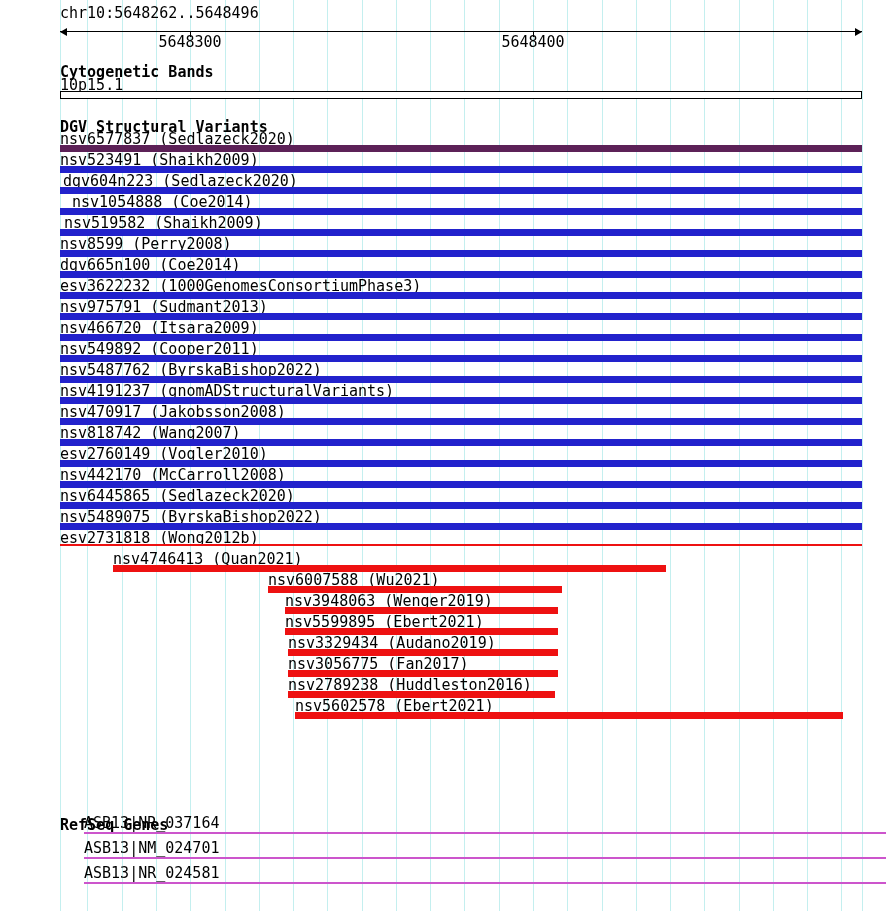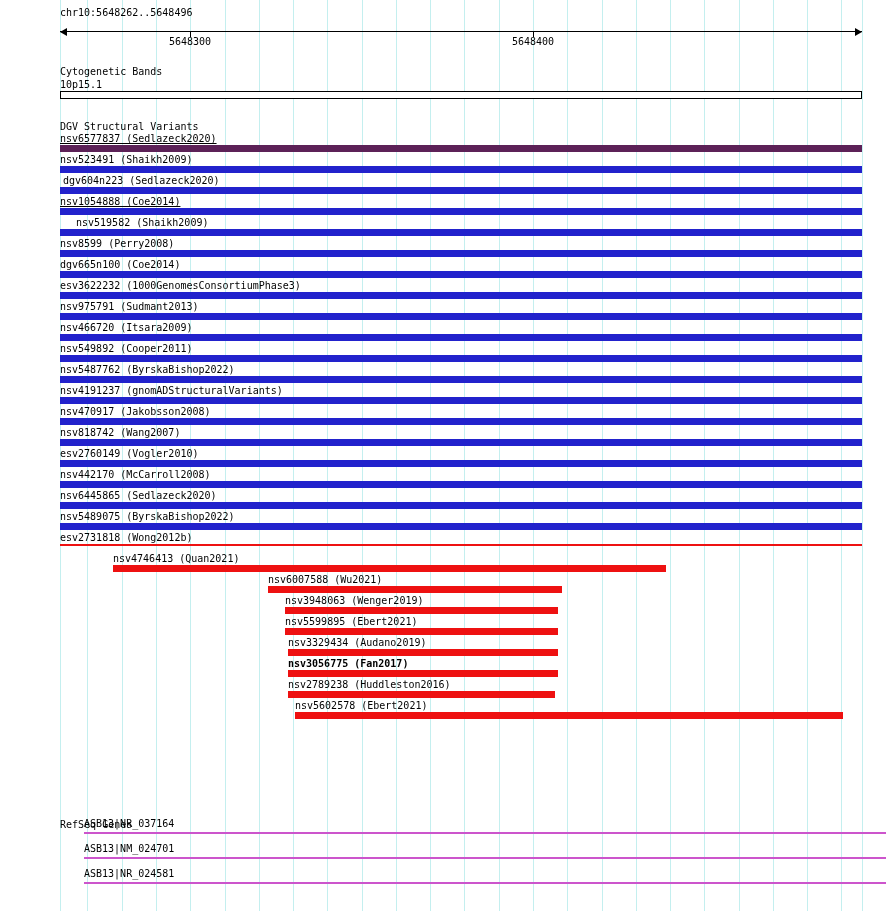--- a/index.html
+++ b/index.html
@@ -1,36 +1,36 @@
 <!DOCTYPE html>
 <html><head>
 <meta charset="utf-8">
 <style>
   * { margin:0; padding:0; box-sizing:border-box; }
   html,body { background:#ffffff; }
   #app {
     position:relative; width:890px; height:911px; background:#ffffff;
     font-family:"DejaVu Sans Mono","Liberation Mono",monospace;
-    font-size:10px; color:#000; overflow:hidden;
+    font-size:15px; color:#000; overflow:hidden;
   }
   .gridline { position:absolute; top:0; height:911px; width:1px; }
   #content { position:absolute; left:60px; top:0; width:802px; height:911px; }
 
   #region-label { position:absolute; left:0; top:7px; line-height:12px; white-space:nowrap; }
 
   #ruler-line { position:absolute; left:0; top:31px; width:802px; height:1px; background:#000; }
   .ruler-arrow { position:absolute; top:28px; width:0; height:0;
                  border-top:4px solid transparent; border-bottom:4px solid transparent; }
   #ruler-arrow-left  { left:0;     border-right:7px solid #000; }
   #ruler-arrow-right { left:795px; border-left:7px solid #000; }
   .ruler-tick { position:absolute; top:32px; width:1px; height:5px; background:#000; }
   .ruler-tick-label { position:absolute; top:36px; width:80px; margin-left:-40px;
                       text-align:center; line-height:12px; }
 
-  .section-title { position:absolute; left:0; font-weight:normal; line-height:12px; white-space:nowrap; }
+  .section-title { position:absolute; left:0; font-weight:bold; line-height:12px; white-space:nowrap; }
   #cyto-title { top:66px; }
   #cyto-band-label { position:absolute; left:0; top:79px; line-height:12px; white-space:nowrap; }
   #cyto-band-box { position:absolute; left:0; top:91px; width:802px; height:8px;
                    border:1px solid #000; background:#fff; }
 
   #dgv-title { top:121px; }
   #dgv-rows { position:absolute; left:0; top:133px; width:802px; }
   .variant-row { position:relative; height:21px; }
   .variant-label { position:absolute; top:0; line-height:12px; white-space:nowrap; }
   .variant-bar { position:absolute; top:12px; height:7px; }
@@ -101,25 +101,25 @@
         </div>
         <div class="variant-row">
           <div class="variant-label" style="left: 0px;">nsv523491 (Shaikh2009)</div>
           <div class="variant-bar" style="left: 0px; width: 802px; background: rgb(34, 34, 204);"></div>
         </div>
         <div class="variant-row">
           <div class="variant-label" style="left: 3px;">dgv604n223 (Sedlazeck2020)</div>
           <div class="variant-bar" style="left: 0px; width: 802px; background: rgb(34, 34, 204);"></div>
         </div>
         <div class="variant-row">
-          <div class="variant-label" style="left: 0px; text-decoration: underline;">nsv1054888 (Coe2014)</div>
-          <div class="variant-bar" style="left: 0px; width: 802px; background: rgb(34, 34, 204);"></div>
-        </div>
-        <div class="variant-row">
-          <div class="variant-label" style="left: 16px;">nsv519582 (Shaikh2009)</div>
+          <div class="variant-label" style="left: 12px; text-decoration: underline;">nsv1054888 (Coe2014)</div>
+          <div class="variant-bar" style="left: 0px; width: 802px; background: rgb(34, 34, 204);"></div>
+        </div>
+        <div class="variant-row">
+          <div class="variant-label" style="left: 4px;">nsv519582 (Shaikh2009)</div>
           <div class="variant-bar" style="left: 0px; width: 802px; background: rgb(34, 34, 204);"></div>
         </div>
         <div class="variant-row">
           <div class="variant-label" style="left: 0px;">nsv8599 (Perry2008)</div>
           <div class="variant-bar" style="left: 0px; width: 802px; background: rgb(34, 34, 204);"></div>
         </div>
         <div class="variant-row">
           <div class="variant-label" style="left: 0px; text-align: center;">dgv665n100 (Coe2014)</div>
           <div class="variant-bar" style="left: 0px; width: 802px; background: rgb(34, 34, 204);"></div>
         </div>
@@ -189,21 +189,21 @@
         </div>
         <div class="variant-row">
           <div class="variant-label" style="left: 225px;">nsv5599895 (Ebert2021)</div>
           <div class="variant-bar" style="left: 225px; width: 273px; background: rgb(238, 17, 17);"></div>
         </div>
         <div class="variant-row">
           <div class="variant-label" style="left: 228px;">nsv3329434 (Audano2019)</div>
           <div class="variant-bar" style="left: 228px; width: 270px; background: rgb(238, 17, 17);"></div>
         </div>
         <div class="variant-row">
-          <div class="variant-label" style="left: 228px; font-weight: bold;">nsv3056775 (Fan2017)</div>
+          <div class="variant-label" style="left: 228px;">nsv3056775 (Fan2017)</div>
           <div class="variant-bar" style="left: 228px; width: 270px; background: rgb(238, 17, 17);"></div>
         </div>
         <div class="variant-row">
           <div class="variant-label" style="left: 228px;">nsv2789238 (Huddleston2016)</div>
           <div class="variant-bar" style="left: 228px; width: 267px; background: rgb(238, 17, 17);"></div>
         </div>
         <div class="variant-row">
           <div class="variant-label" style="left: 235px;">nsv5602578 (Ebert2021)</div>
           <div class="variant-bar" style="left: 235px; width: 548px; background: rgb(238, 17, 17);"></div>
         </div>

